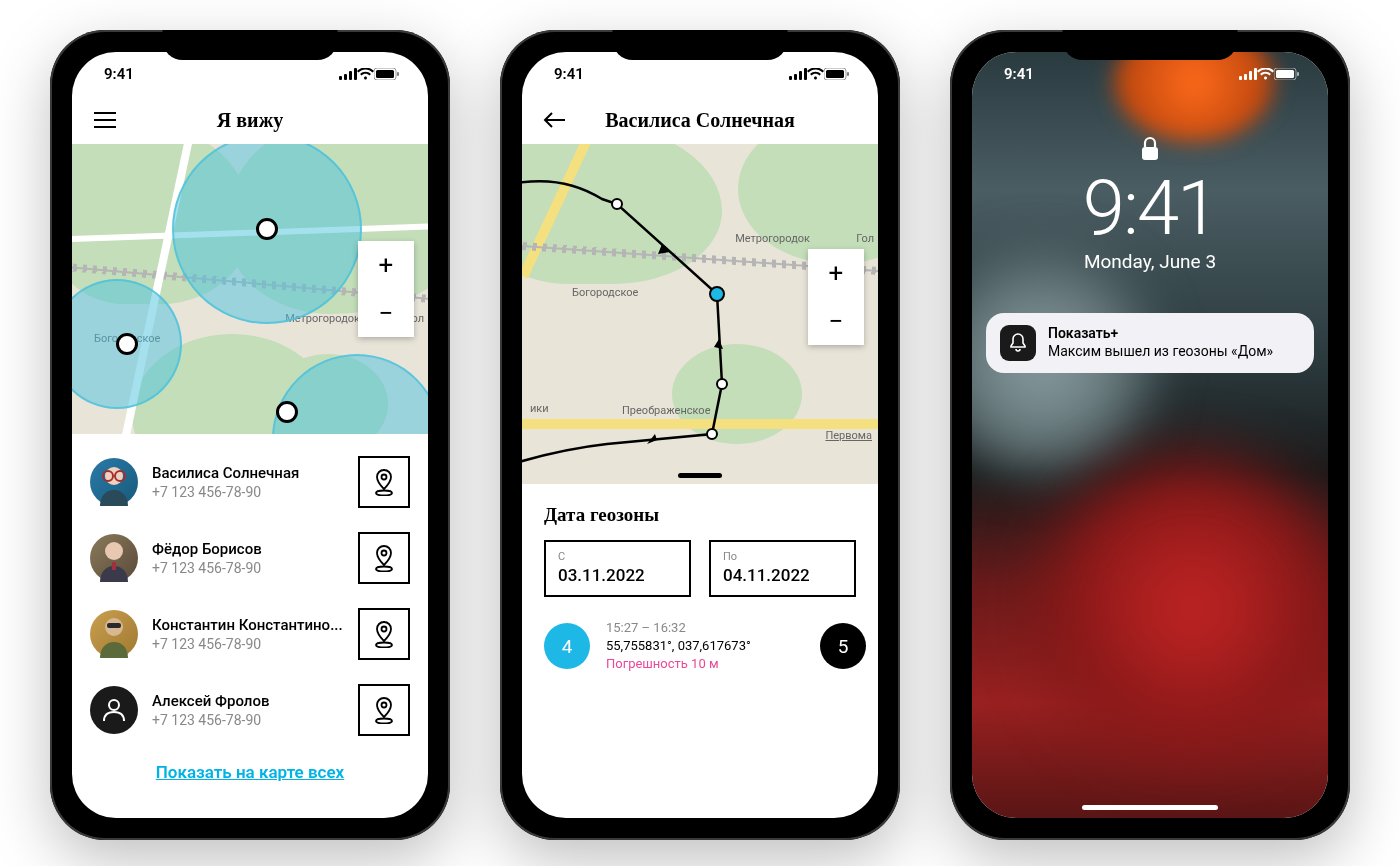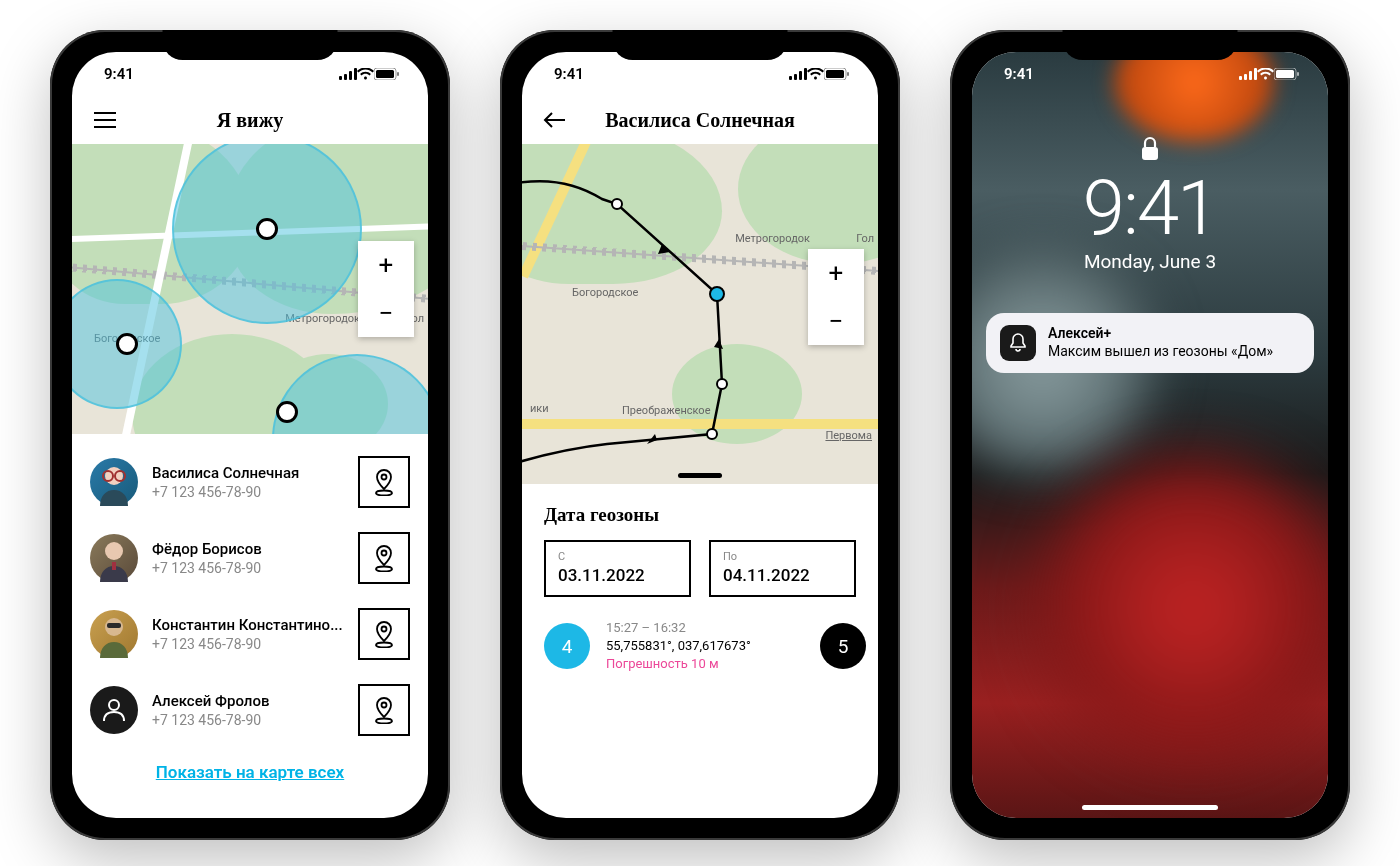--- a/index.html
+++ b/index.html
@@ -466,20 +466,20 @@
       <div class="ls-time" style="position:relative;z-index:2;">9:41</div>
       <div class="ls-date" style="position:relative;z-index:2;">Monday, June 3</div>
       <div class="notif-card" style="position:relative;z-index:2;">
         <div class="notif-icon">
           <svg width="18" height="20" viewBox="0 0 18 20">
               <path d="M9 1a5 5 0 0 0-5 5v4l-2 3v1h14v-1l-2-3V6a5 5 0 0 0-5-5z" fill="none" stroke="#fff" stroke-width="1.6"></path>
               <path d="M7 16a2 2 0 0 0 4 0" fill="none" stroke="#fff" stroke-width="1.6"></path>
             </svg>
         </div>
         <div>
-          <div class="notif-app">Алексей+</div>
+          <div class="notif-app">Показать+</div>
           <div class="notif-body">Максим вышел из геозоны «Дом»</div>
         </div>
       </div>
       <div class="home-indicator"></div>
     </div>
   </div>
 </div>
 
 </body></html>

